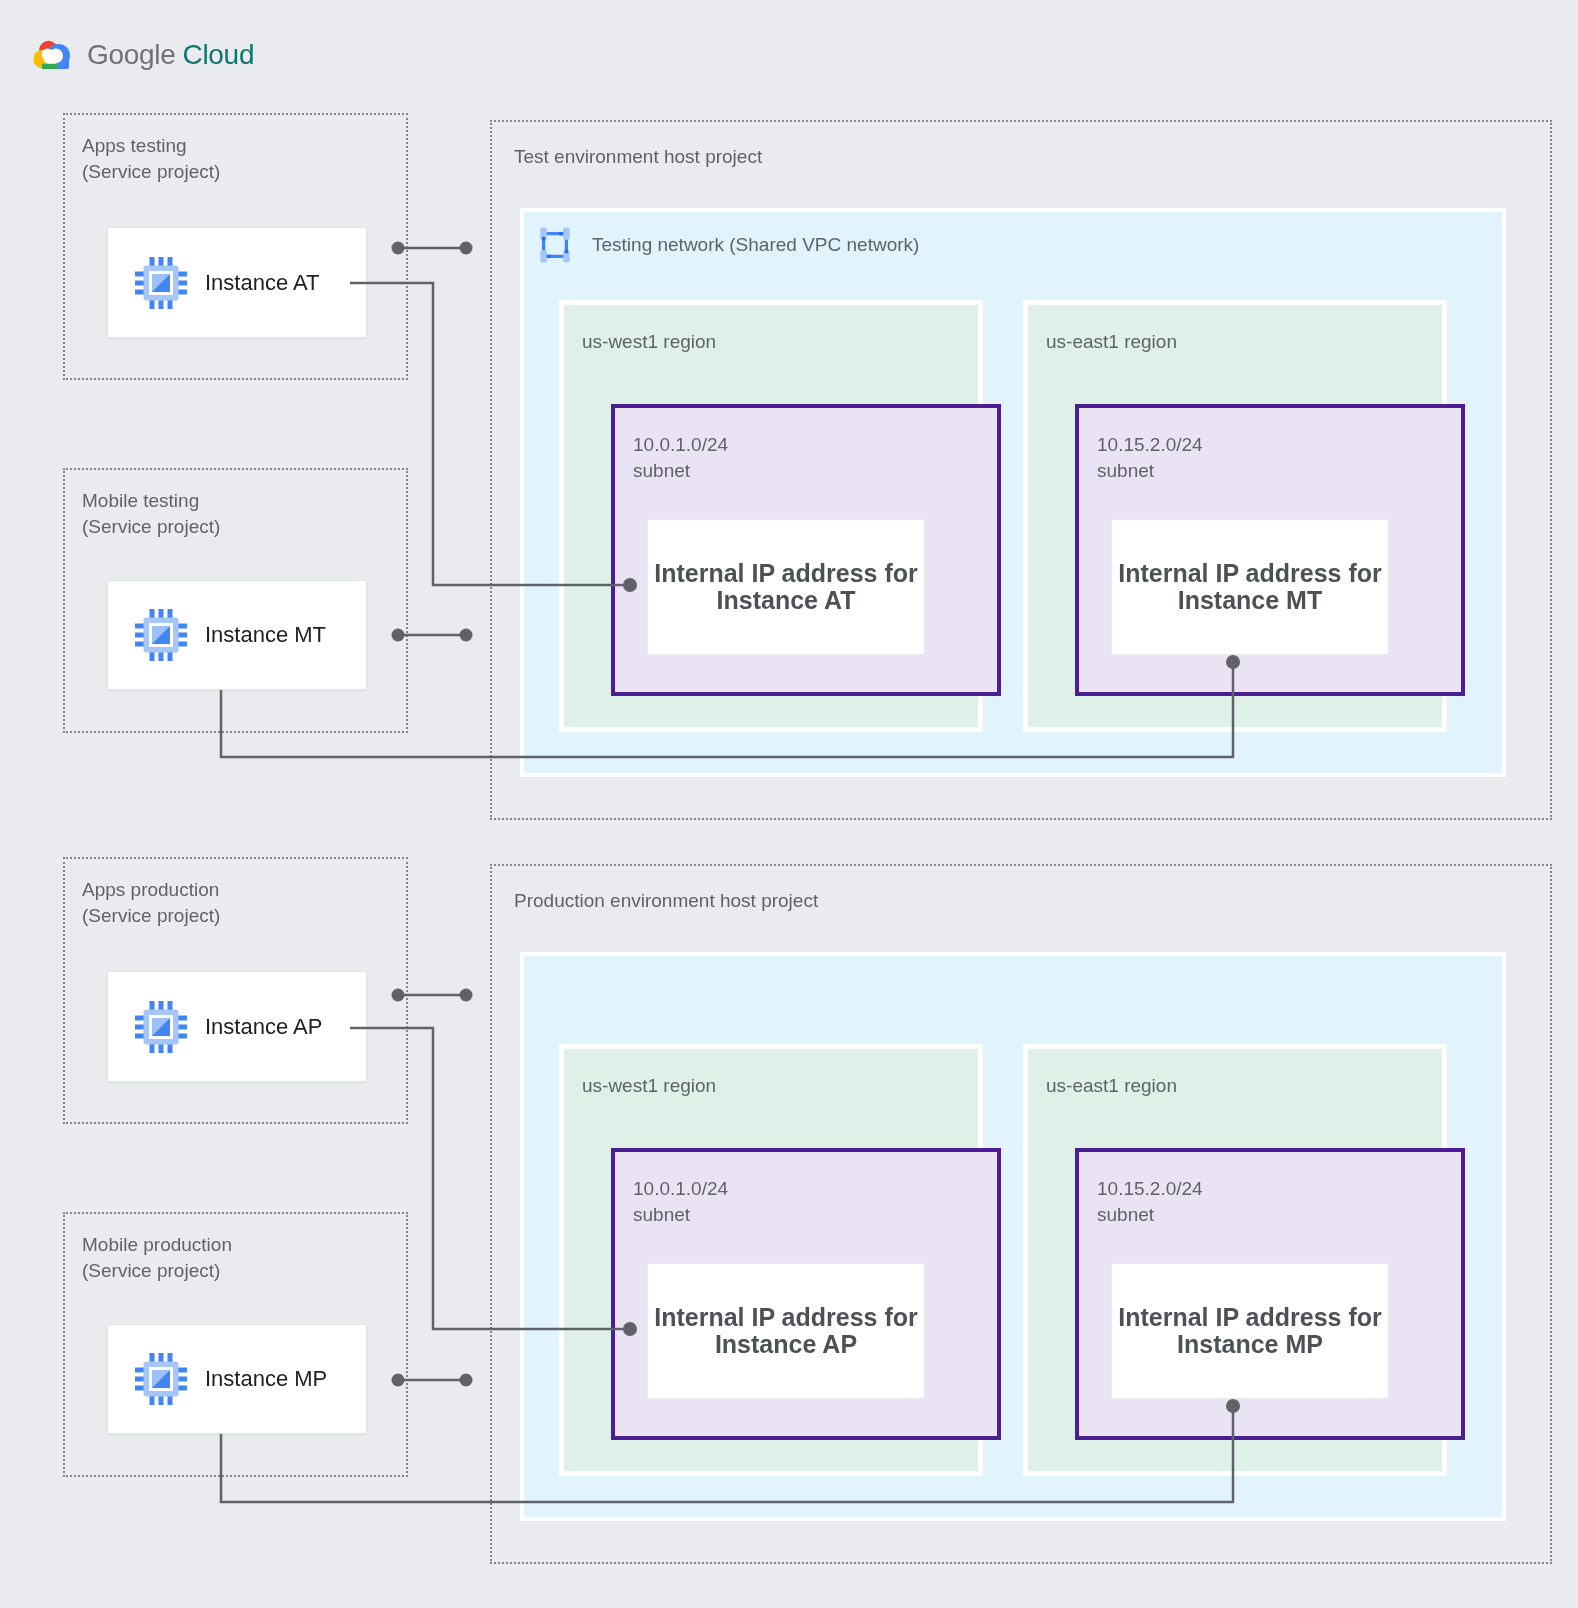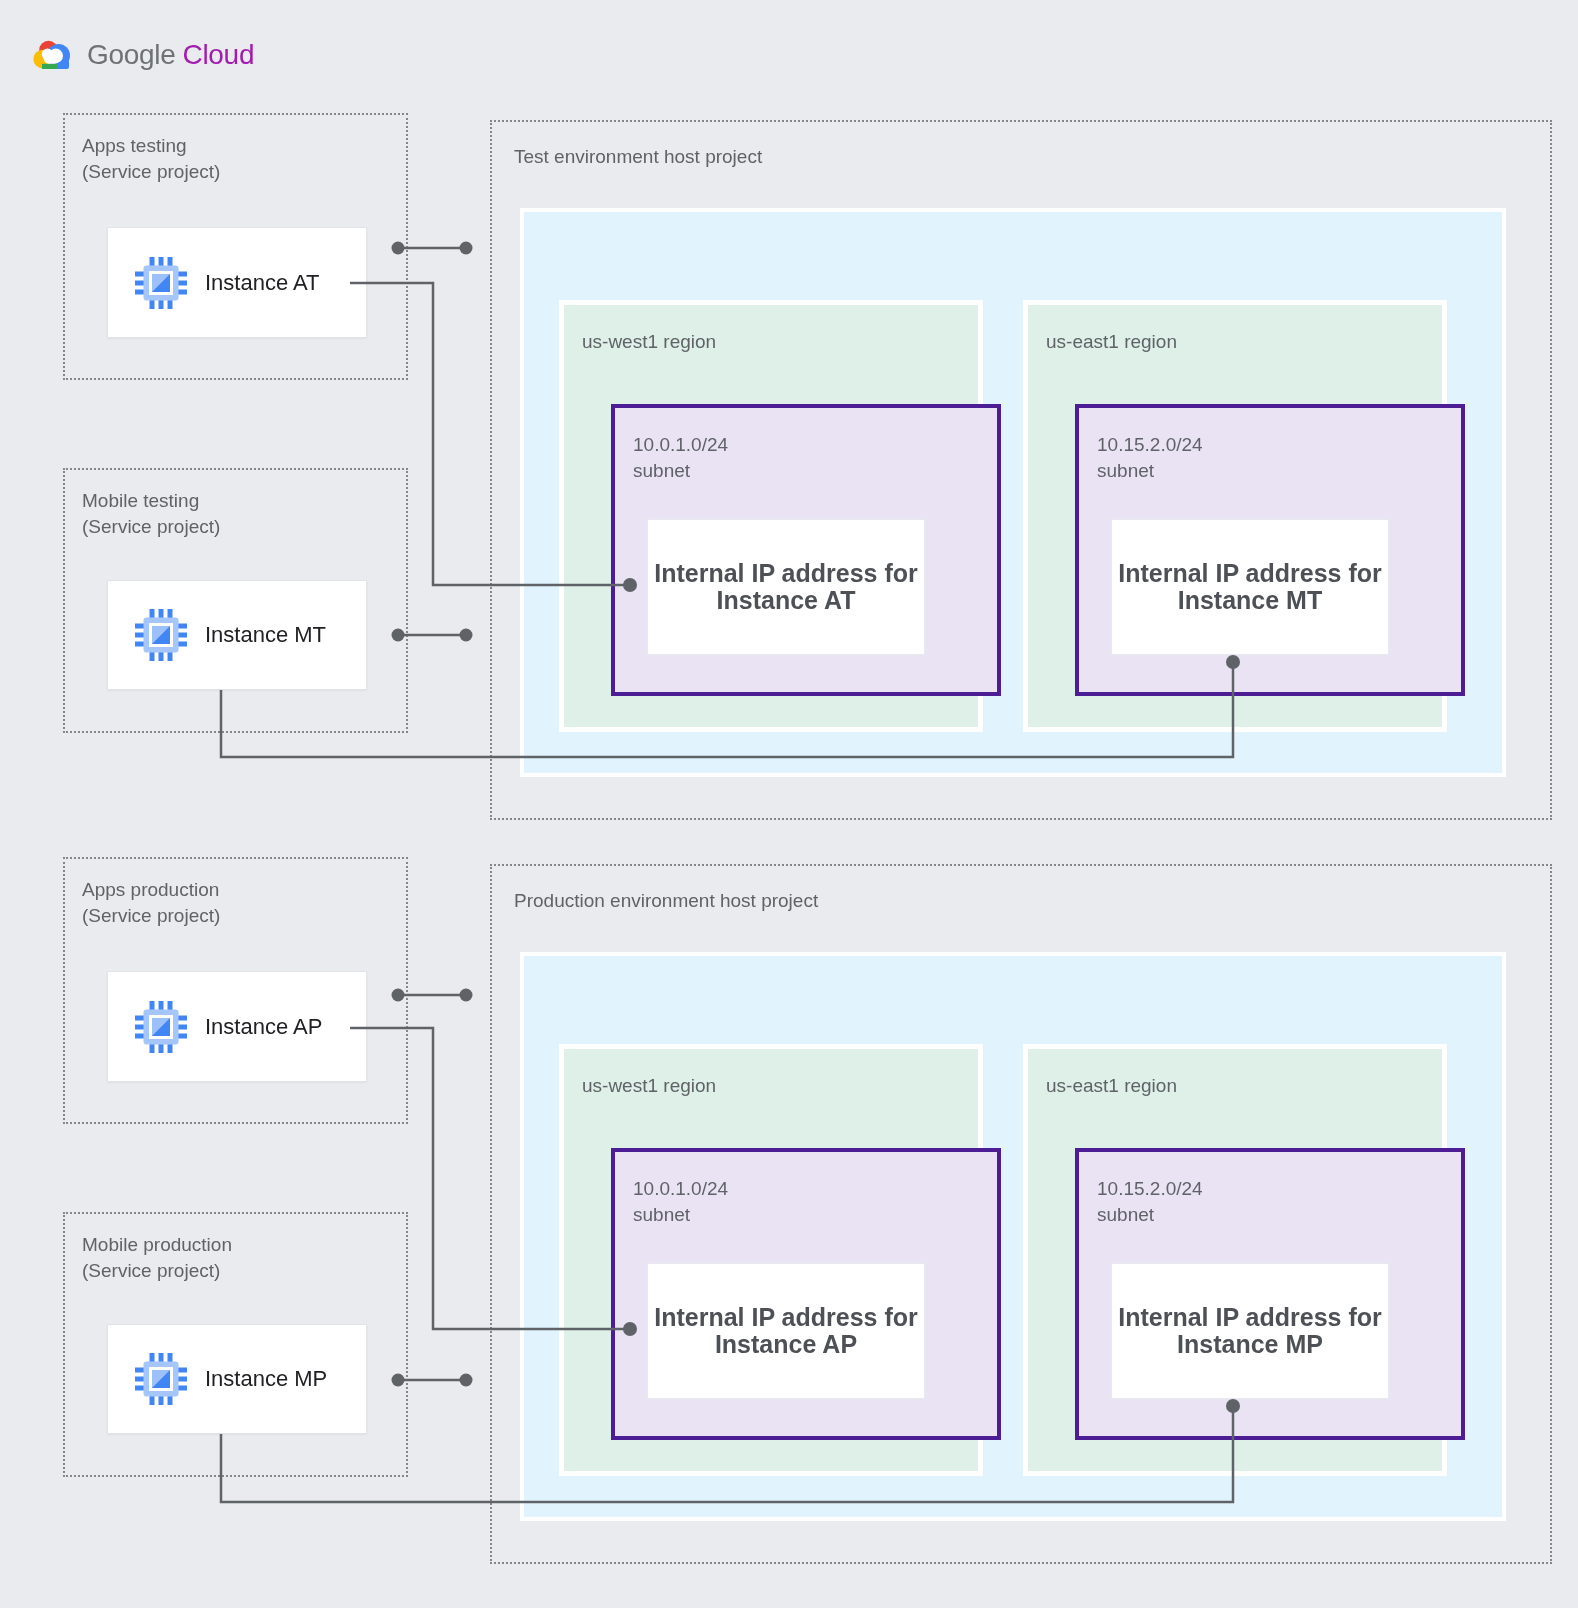--- a/index.html
+++ b/index.html
@@ -4,21 +4,21 @@
 <style>
   html,body{margin:0;padding:0;}
   body{font-family:"Liberation Sans", sans-serif; background:#E9EBEE;}
   .page{position:relative; width:1578px; height:1608px; background:#E9EBEE; overflow:hidden;}
 
   
   .logo{position:absolute; left:30px; top:36px; display:flex; align-items:center; gap:13px;}
   .logo svg{width:44px; height:37px;}
   .logo-text{font-size:28px; color:#6D7276; letter-spacing:-0.3px;}
   .logo-text .b1{font-weight:400;}
-  .logo-text .b2{font-weight:400; margin-left:7px; color:#a21caf;}
+  .logo-text .b2{font-weight:400; margin-left:7px; color:#0f766e;}
 
   
   .sec{position:absolute; left:17px; width:1578px; height:760px;}
   .sec-test{top:0;}
   .sec-prod{top:744px;}
 
   
   .dash-box{position:absolute; border:2px dotted #82878C; background:transparent; box-sizing:border-box;}
   .sp1{left:46px; top:113px; width:345px; height:267px;}
   .sp2{left:46px; top:468px; width:345px; height:265px;}
@@ -147,20 +147,26 @@
       <svg viewBox="0 0 52 52">
           <use href="#gce-icon"></use>
         </svg>
       <span class="inst-label">Instance MT</span>
     </div>
 
     <div class="dash-box host-box"></div>
     <div class="host-title gray-label">Test environment host project</div>
 
     <div class="net-box"></div>
+    <div class="net-head">
+      <svg viewBox="0 0 40 40">
+          <use href="#vpc-icon"></use>
+        </svg>
+      <span class="net-title">Testing network (Shared VPC network)</span>
+    </div>
 
     <div class="region region-w">
       <div class="region-title gray-label">us-west1 region</div>
       <div class="subnet">
         <div class="subnet-title gray-label">
           <span>10.0.1.0/24</span>
           <span>subnet</span>
         </div>
         <div class="ipbox">
           <span>Internal IP address for</span>

